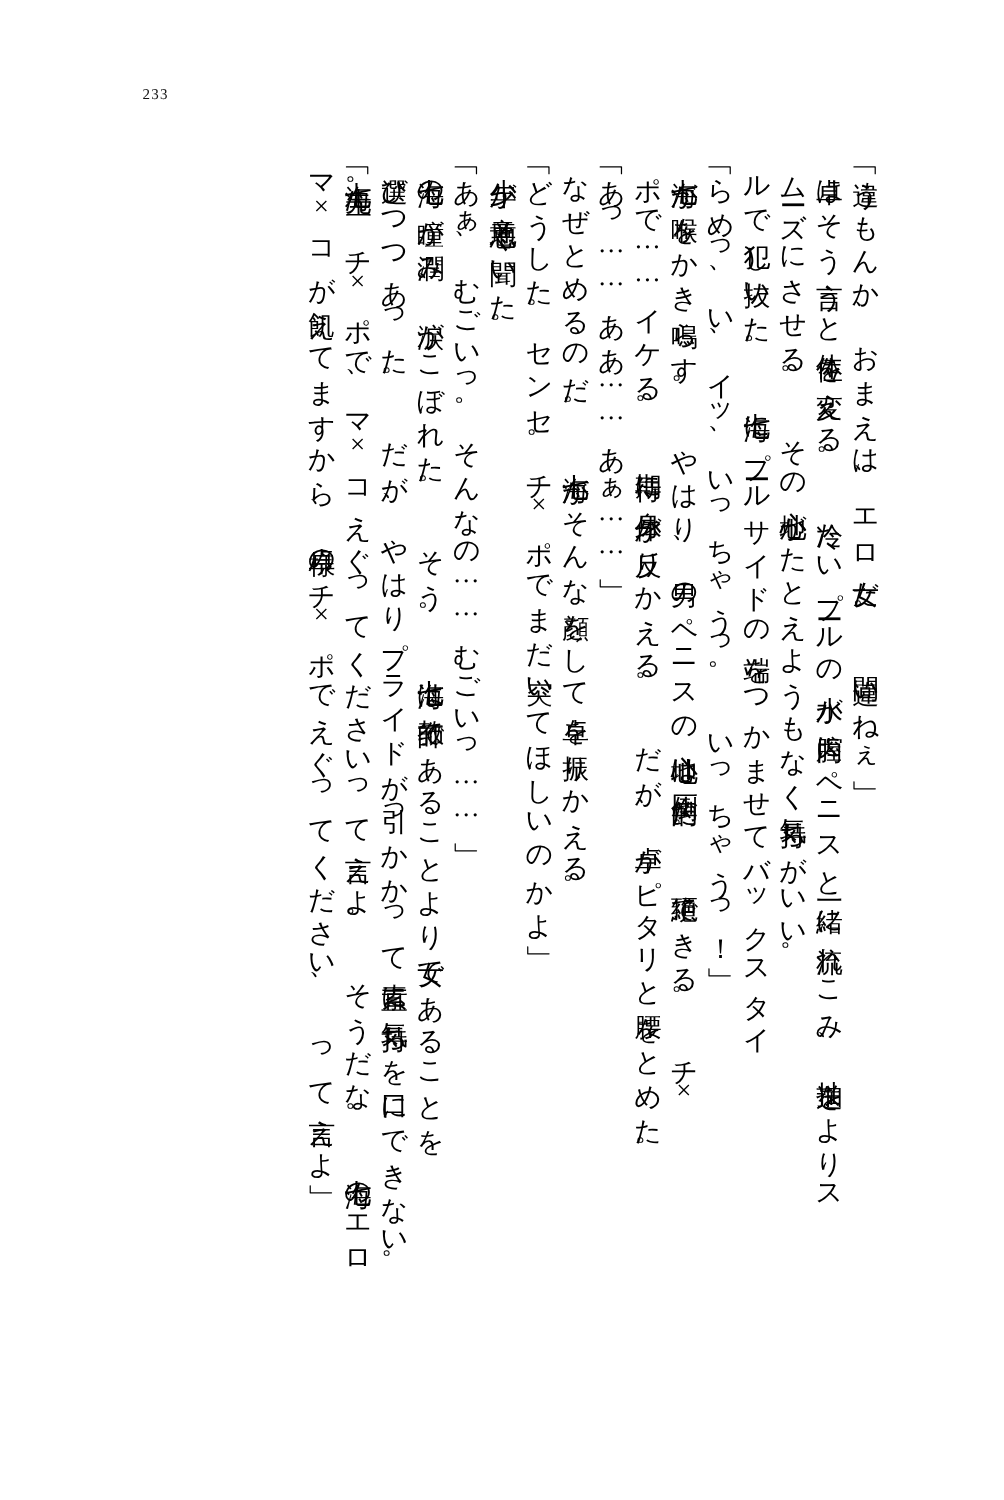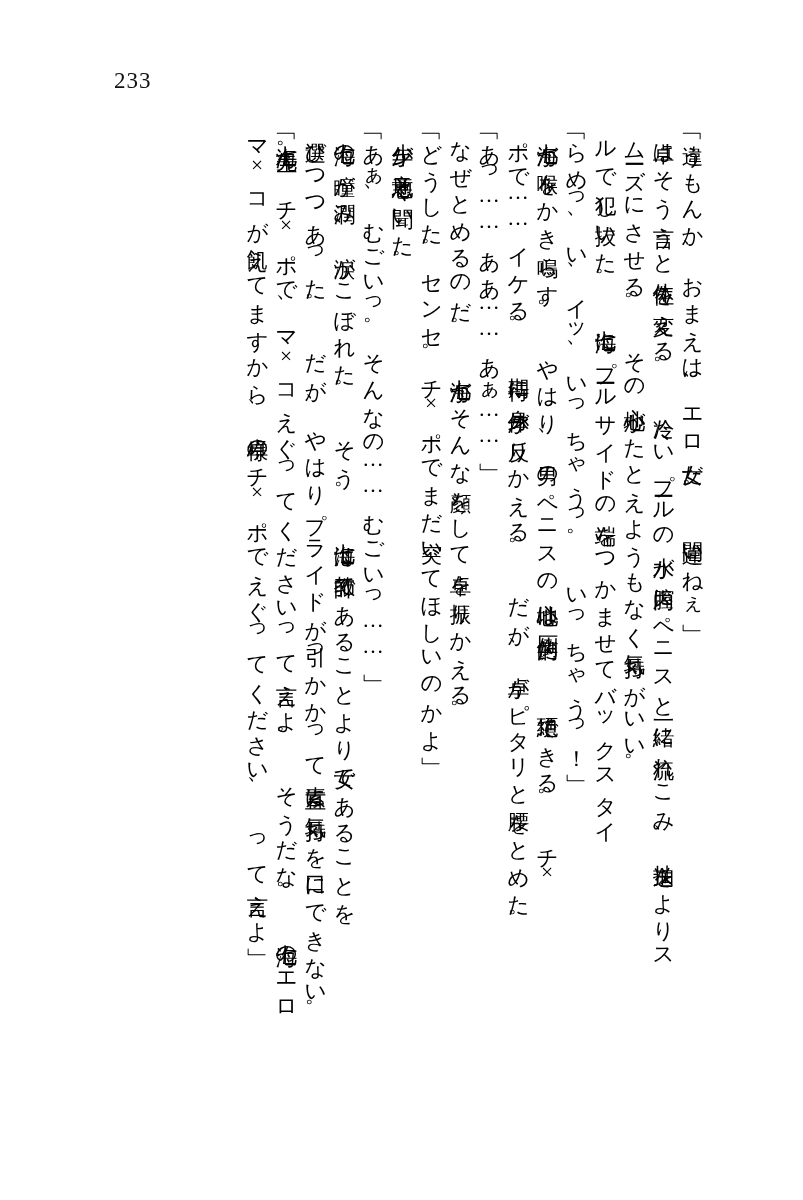--- a/index.html
+++ b/index.html
@@ -13,21 +13,21 @@
     height: 1200px;
     background: #ffffff;
     overflow: hidden;
     font-family: "Liberation Serif", "DejaVu Serif", serif;
     color: #000000;
   }
   .page-number {
     position: absolute;
     top: 68px;
     left: 114px;
-    font-size: 23px;
+    font-size: 12px;
     letter-spacing: 1px;
     font-family: "Liberation Serif", "DejaVu Serif", serif;
     color: #111111;
   }
   .text-block {
     position: absolute;
     top: 126px;
     left: 82px;
     width: 620px;
     height: 1010px;

